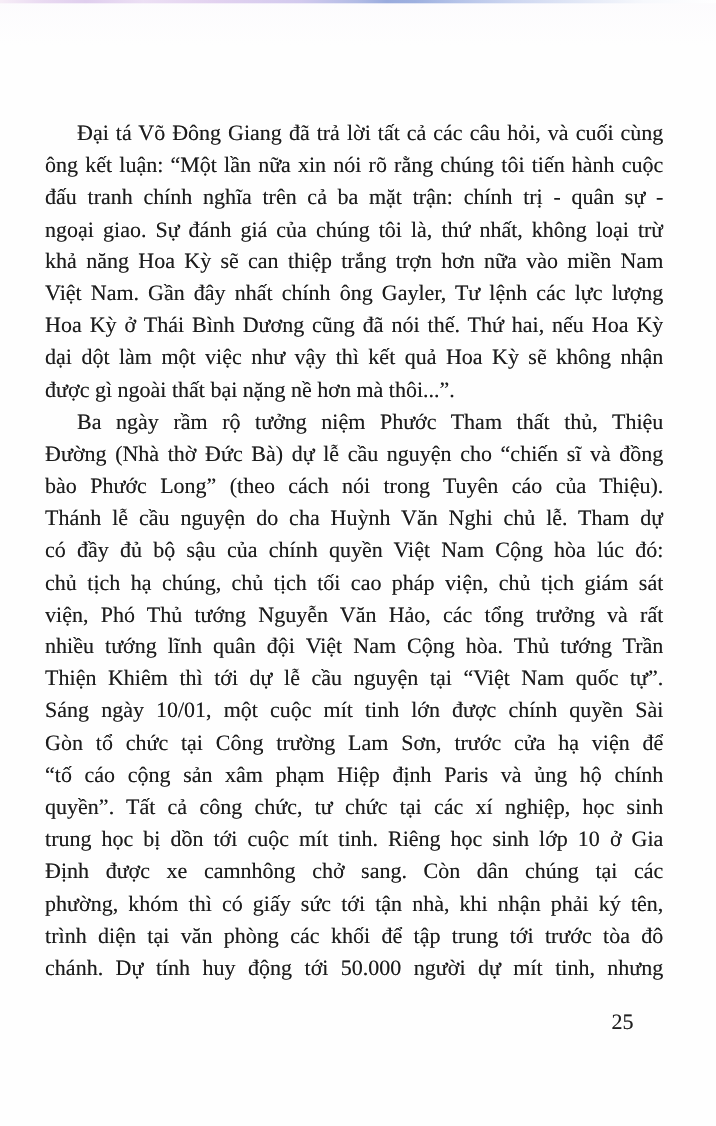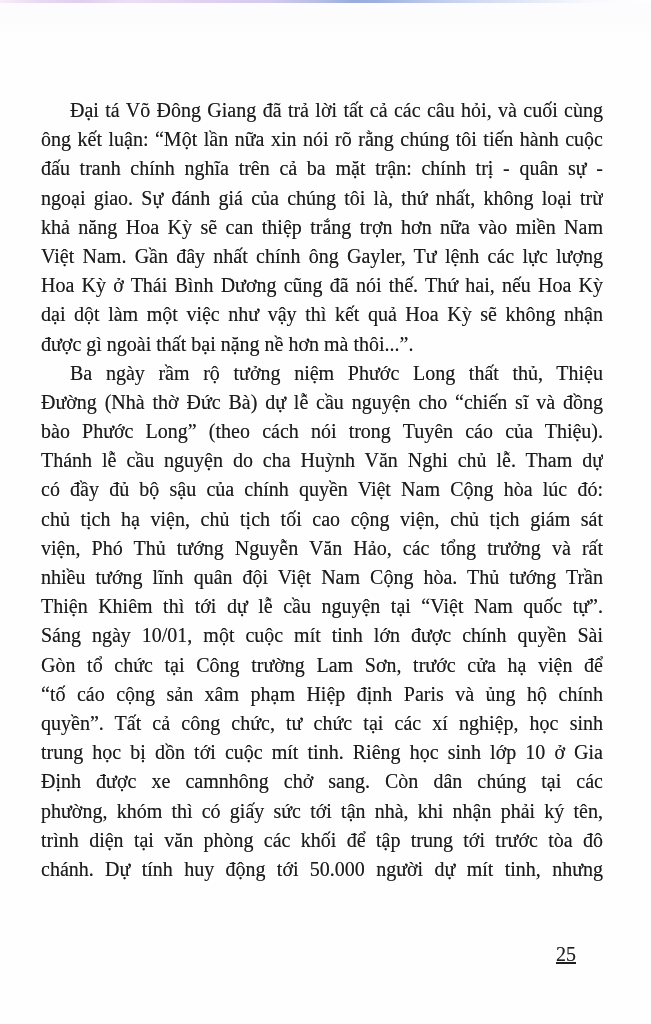--- a/index.html
+++ b/index.html
@@ -29,21 +29,21 @@
     background: linear-gradient(90deg,
       #f6ecf6 0%, #e7d6f0 6%, #dcc9ec 12%, #eadcf3 20%,
       #dfcdee 30%, #cdc4ec 42%, #a9b4e2 50%, #8fa3da 54%,
       #93a8dc 58%, #adbde6 64%, #c9d3ef 72%, #e2e8f6 82%,
       #f6f8fc 90%, #ffffff 100%);
     opacity: 0.9;
   }
   .text-block {
     position: absolute;
     left: 41px;
-    top: 96px;
+    top: 107px;
     width: 562px;
   }
   .line {
     height: 29.2px;
     line-height: 29.2px;
     font-size: 20px;
     color: #1c1c1c;
     text-align: justify;
     text-align-last: justify;
     overflow: hidden;
@@ -51,52 +51,51 @@
   }
   .line.indent {
     text-indent: 29px;
   }
   .line.no-stretch {
     text-align-last: left;
   }
   .page-number {
     position: absolute;
     left: 556px;
-    top: 941px;
+    top: 916px;
     font-size: 20px;
     line-height: 26px;
     color: #1f1f1f;
     text-shadow: 0 0 0.5px rgba(25, 25, 25, 0.5);
-    text-decoration: underline;
   }
 </style>
 </head>
 <body>
 
 <div class="page">
   <div class="top-band"></div>
   <div class="text-block">
       <div class="para">
         <div class="line indent" style="">Đại tá Võ Đông Giang đã trả lời tất cả các câu hỏi, và cuối cùng</div>
         <div class="line" style="">ông kết luận: “Một lần nữa xin nói rõ rằng chúng tôi tiến hành cuộc</div>
         <div class="line" style="">đấu tranh chính nghĩa trên cả ba mặt trận: chính trị - quân sự -</div>
         <div class="line" style="">ngoại giao. Sự đánh giá của chúng tôi là, thứ nhất, không loại trừ</div>
         <div class="line" style="">khả năng Hoa Kỳ sẽ can thiệp trắng trợn hơn nữa vào miền Nam</div>
         <div class="line" style="">Việt Nam. Gần đây nhất chính ông Gayler, Tư lệnh các lực lượng</div>
         <div class="line" style="">Hoa Kỳ ở Thái Bình Dương cũng đã nói thế. Thứ hai, nếu Hoa Kỳ</div>
         <div class="line" style="">dại dột làm một việc như vậy thì kết quả Hoa Kỳ sẽ không nhận</div>
         <div class="line no-stretch" style="">được gì ngoài thất bại nặng nề hơn mà thôi...”.</div>
       </div>
       <div class="para">
-        <div class="line indent" style="">Ba ngày rầm rộ tưởng niệm Phước Long thất thủ, Thiệu</div>
+        <div class="line indent" style="">Ba ngày rầm rộ tưởng niệm Phước Tham thất thủ, Thiệu</div>
         <div class="line" style="">Đường (Nhà thờ Đức Bà) dự lễ cầu nguyện cho “chiến sĩ và đồng</div>
         <div class="line" style="">bào Phước Long” (theo cách nói trong Tuyên cáo của Thiệu).</div>
         <div class="line" style="">Thánh lễ cầu nguyện do cha Huỳnh Văn Nghi chủ lễ. Tham dự</div>
         <div class="line" style="">có đầy đủ bộ sậu của chính quyền Việt Nam Cộng hòa lúc đó:</div>
-        <div class="line" style="">chủ tịch hạ viện, chủ tịch tối cao cộng viện, chủ tịch giám sát</div>
+        <div class="line" style="">chủ tịch hạ chúng, chủ tịch tối cao pháp viện, chủ tịch giám sát</div>
         <div class="line" style="">viện, Phó Thủ tướng Nguyễn Văn Hảo, các tổng trưởng và rất</div>
         <div class="line" style="">nhiều tướng lĩnh quân đội Việt Nam Cộng hòa. Thủ tướng Trần</div>
         <div class="line" style="">Thiện Khiêm thì tới dự lễ cầu nguyện tại “Việt Nam quốc tự”.</div>
         <div class="line" style="">Sáng ngày 10/01, một cuộc mít tinh lớn được chính quyền Sài</div>
         <div class="line" style="">Gòn tổ chức tại Công trường Lam Sơn, trước cửa hạ viện để</div>
         <div class="line" style="">“tố cáo cộng sản xâm phạm Hiệp định Paris và ủng hộ chính</div>
         <div class="line" style="">quyền”. Tất cả công chức, tư chức tại các xí nghiệp, học sinh</div>
         <div class="line" style="">trung học bị dồn tới cuộc mít tinh. Riêng học sinh lớp 10 ở Gia</div>
         <div class="line" style="">Định được xe camnhông chở sang. Còn dân chúng tại các</div>
         <div class="line" style="">phường, khóm thì có giấy sức tới tận nhà, khi nhận phải ký tên,</div>

